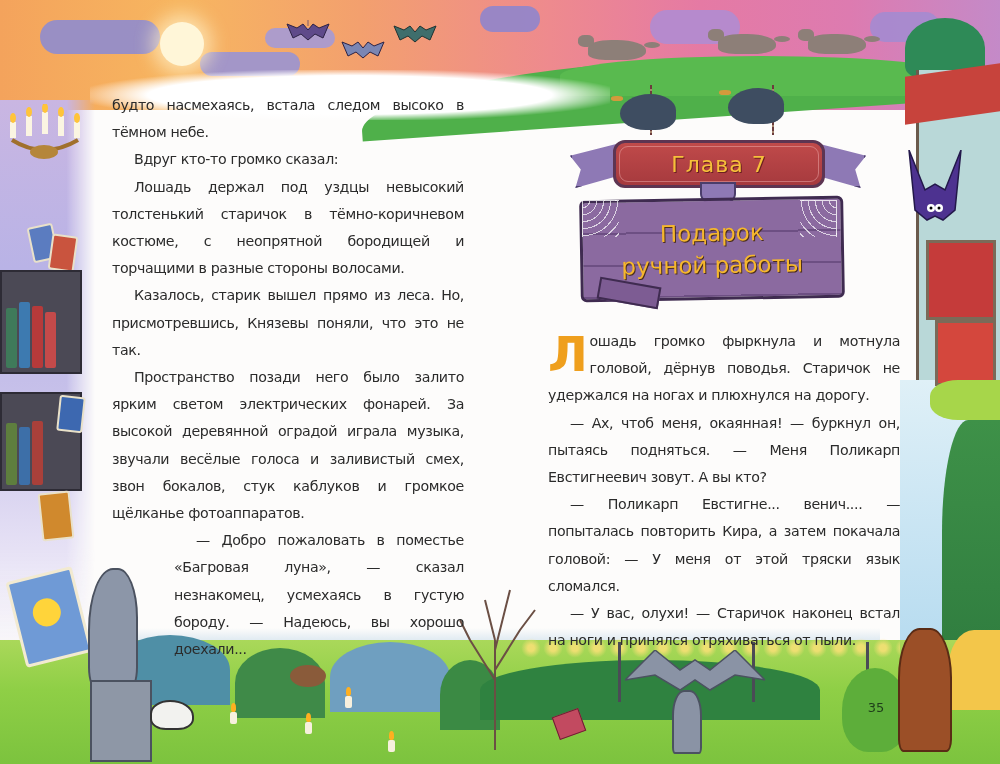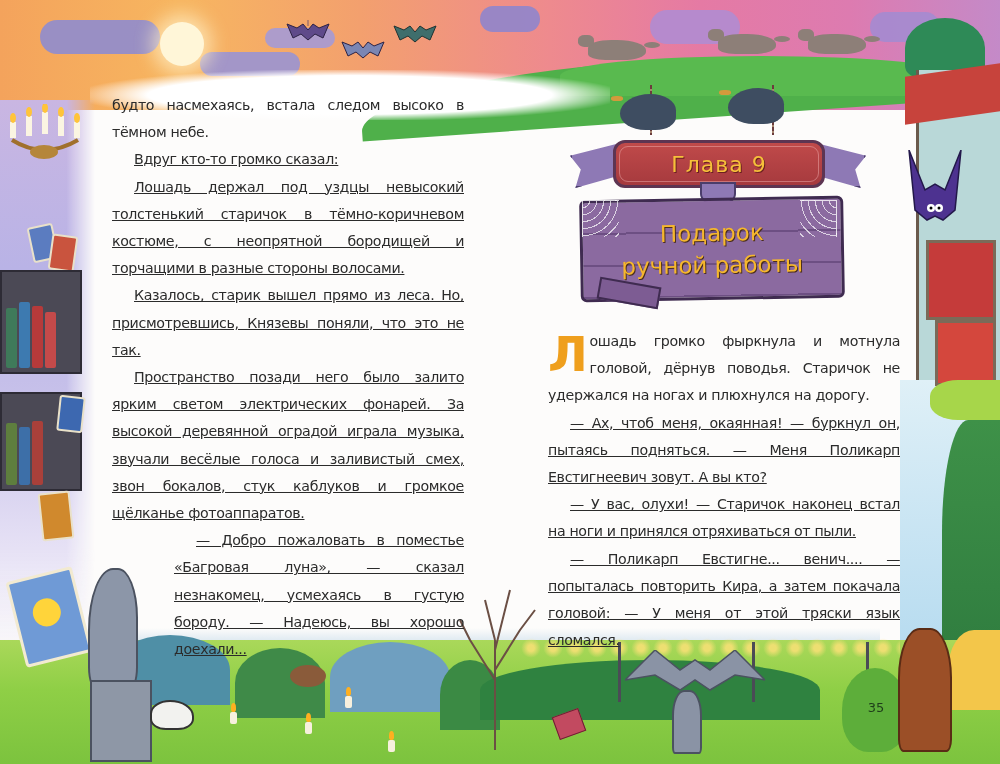--- a/index.html
+++ b/index.html
@@ -98,21 +98,21 @@
       border: 3px solid #3f2b50; border-radius: 6px; transform: rotate(-1deg);
       display: flex; flex-direction: column; align-items: center; justify-content: center;
     }
     .chapter-title { color: #f6b72d; font-family: "DejaVu Sans", sans-serif; font-size: 23px; line-height: 32px; text-shadow: 1px 1px 0 #4a2d1c; text-align: center; }
     .plank { position: absolute; left: 598px; top: 282px; width: 58px; height: 18px; background: #7d5c93; border: 2px solid #3f2b50; transform: rotate(10deg); }
     .web { position: absolute; width: 36px; height: 36px; border-top: 1px solid rgba(255,255,255,.8); border-left: 1px solid rgba(255,255,255,.8); background: repeating-radial-gradient(circle at 0 0, rgba(255,255,255,0) 0 6px, rgba(255,255,255,.7) 6px 7px); }
 
     
     .col { position: absolute; font-family: "DejaVu Sans", sans-serif; font-size: 14.2px; line-height: 27.2px; color: #2b2b2b; letter-spacing: -0.35px; }
     .col p { margin: 0; text-align: justify; text-align-last: left; }
-    .col p.indent { text-indent: 22px; text-decoration: underline; }
+    .col p.indent { text-indent: 22px; }
     .left-col { left: 112px; top: 92px; width: 352px; }
     .left-col .tail { padding-left: 62px; }
     .right-col { left: 548px; top: 328px; width: 352px; }
     .dropcap { float: left; font-size: 48px; line-height: 44px; color: #ef9f1d; margin: 4px 2px 0 0; font-weight: bold; font-family: "DejaVu Sans", sans-serif; }
 
     .page-number { position: absolute; left: 861px; top: 700px; width: 30px; text-align: center; font-family: "DejaVu Sans", sans-serif; font-size: 13px; color: #1e3d1a; }
   </style>
 </head>
 <body>
 
@@ -226,21 +226,21 @@
   <div class="bush-35"></div>
   <div class="hay"></div>
   <div class="horse"></div>
 
   <div class="sign-chain" style="left:650px;"></div>
   <div class="sign-chain" style="left:772px;"></div>
   <div class="bat-wing l"></div>
   <div class="bat-wing r"></div>
   <div class="sign-top">
     <div class="sign-top-inner"></div>
-    <span class="chapter-num">Глава 9</span>
+    <span class="chapter-num">Глава 7</span>
   </div>
   <div class="crow c-left" style="left:620px;top:94px;"></div>
   <div class="crow c-right" style="left:728px;top:88px;"></div>
   <div class="sign-ornament"></div>
   <div class="sign-board">
     <div class="chapter-title">Подарок</div>
     <div class="chapter-title">ручной работы</div>
   </div>
   <div class="plank"></div>
   <div class="web" style="left:582px;top:200px;"></div>
@@ -255,18 +255,18 @@
     <div class="tail">
       <p class="indent">— Добро пожаловать в поместье «Багровая луна», — сказал незнакомец, усмехаясь в густую бороду. — Надеюсь, вы хорошо доехали...</p>
     </div>
   </div>
 
   <div class="col right-col">
     <p>
       <span class="dropcap">Л</span><span>ошадь громко фыркнула и мотнула головой, дёрнув поводья. Старичок не удержался на ногах и плюхнулся на дорогу.</span>
     </p>
     <p class="indent">— Ах, чтоб меня, окаянная! — буркнул он, пытаясь подняться. — Меня Поликарп Евстигнеевич зовут. А вы кто?</p>
+    <p class="indent">— Поликарп Евстигне... венич.... — попыталась повторить Кира, а затем покачала головой: — У меня от этой тряски язык сломался.</p>
     <p class="indent">— У вас, олухи! — Старичок наконец встал на ноги и принялся отряхиваться от пыли.</p>
-    <p class="indent">— Поликарп Евстигне... венич.... — попыталась повторить Кира, а затем покачала головой: — У меня от этой тряски язык сломался.</p>
   </div>
 
   <div class="page-number">35</div>
 </div>
 
 </body></html>

